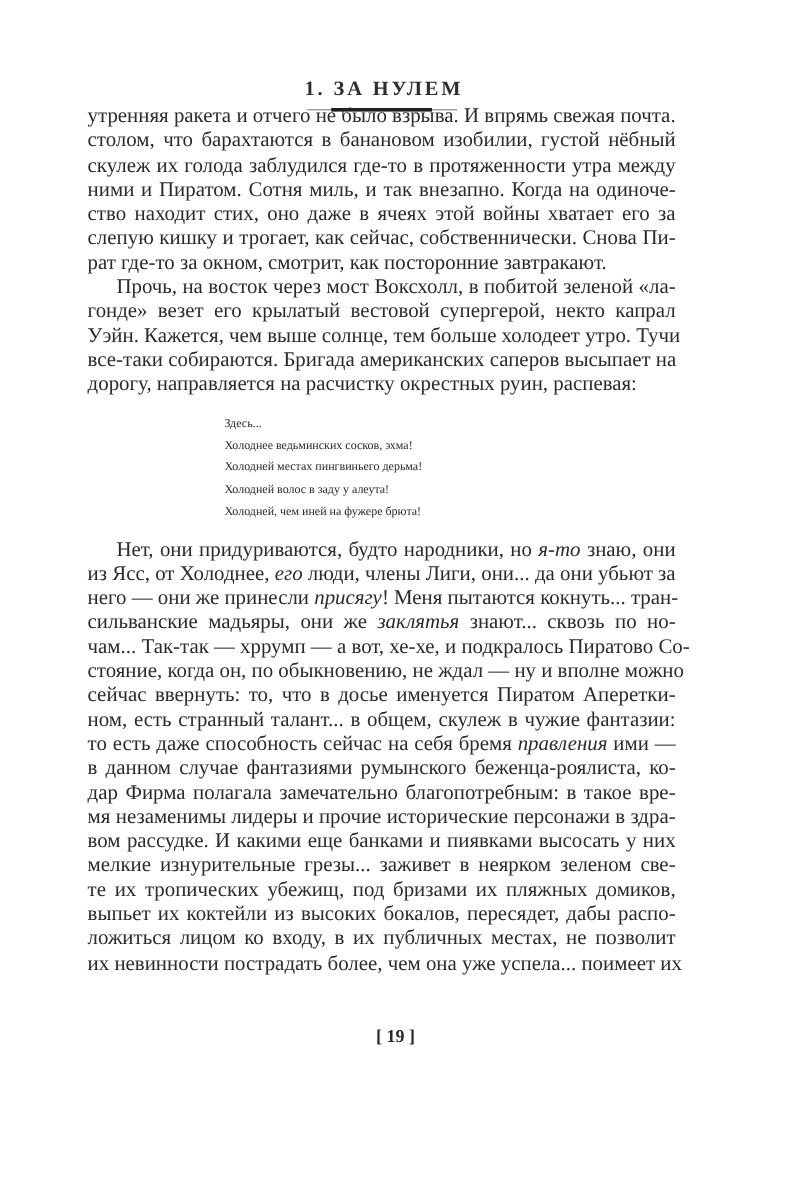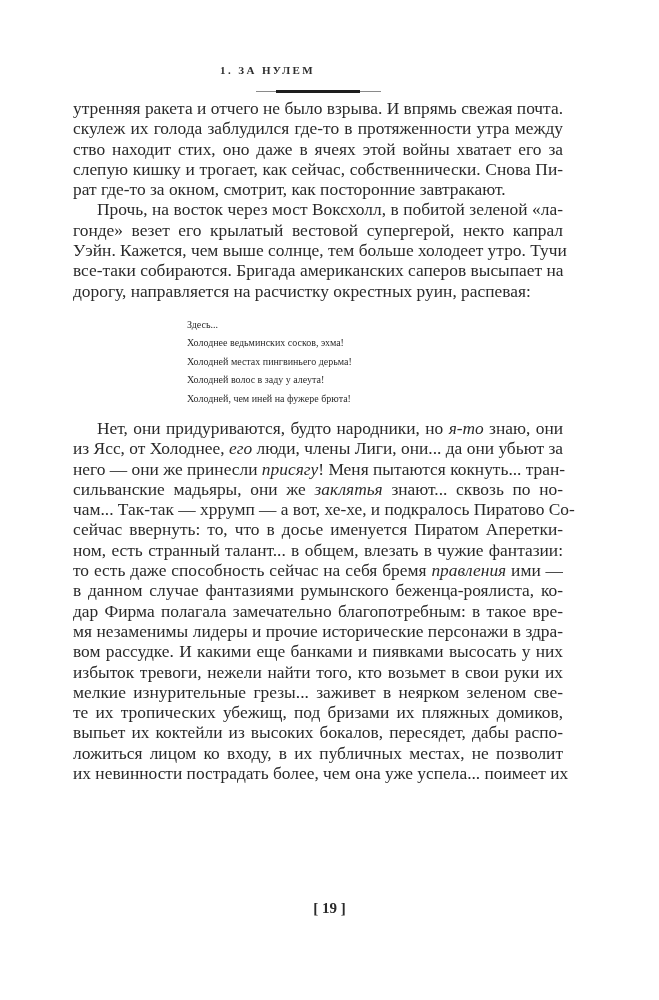--- a/index.html
+++ b/index.html
@@ -1,39 +1,41 @@
 <!DOCTYPE html>
 <html><head>
   <meta charset="utf-8">
   <style>
     html, body { margin: 0; padding: 0; background: #ffffff; }
     body { width: 659px; height: 1000px; position: relative; overflow: hidden; color: #2a2a2a; font-family: "Liberation Serif", "DejaVu Serif", serif; }
-    .running-head { position: absolute; top: 64px; left: 220px; width: 200px; font-size: 11px; font-weight: bold; letter-spacing: 2.4px; color: #2e2e2e; }
+    .running-head { position: absolute; top: 64px; left: 220px; width: 200px; text-align: center; font-size: 17px; font-weight: bold; letter-spacing: 2.4px; color: #2e2e2e; }
     .head-rule { position: absolute; top: 91px; left: 256px; width: 125px; height: 1px; background: #8a8a8a; }
     .head-rule-thick { position: absolute; top: 90px; left: 276px; width: 84px; height: 3px; background: #1e1e1e; }
-    .body-text { position: absolute; top: 98px; left: 73px; width: 490px; font-size: 17.4px; line-height: 20.3px; text-align: justify; hyphens: manual; }
+    .body-text { position: absolute; top: 86px; left: 73px; width: 490px; font-size: 17.4px; line-height: 20.3px; text-align: justify; hyphens: manual; }
     .body-text p { margin: 0; }
     .line { display: block; text-align: justify; text-align-last: justify; white-space: nowrap; }
     .line.last { text-align-last: left; }
     .verse { margin: 15px 0 10px 114px; font-size: 10px; line-height: 18.4px; }
     .verse .vline { display: block; }
-    .folio { position: absolute; top: 900px; left: 0; width: 659px; text-align: center; font-size: 15px; font-weight: bold; color: #2a2a2a; }
+    .folio { position: absolute; top: 856px; left: 0; width: 659px; text-align: center; font-size: 15px; font-weight: bold; color: #2a2a2a; }
     em { font-style: italic; }
   </style>
 </head>
 <body>
 
 <div class="running-head">1. ЗА НУЛЕМ</div>
 <div class="head-rule"></div>
 <div class="head-rule-thick"></div>
 
 <div class="body-text">
   <p>
     <span class="line">утренняя ракета и отчего не было взрыва. И впрямь свежая почта.</span>
+    <span class="line">столом, что барахтаются в банановом изобилии, густой нёбный</span>
     <span class="line">скулеж их голода заблудился где-то в протяженности утра между</span>
+    <span class="line">ними и Пиратом. Сотня миль, и так внезапно. Когда на одиноче-</span>
     <span class="line">ство находит стих, оно даже в ячеях этой войны хватает его за</span>
     <span class="line">слепую кишку и трогает, как сейчас, собственнически. Снова Пи-</span>
     <span class="line last">рат где-то за окном, смотрит, как посторонние завтракают.</span>
   </p>
   <p>
     <span class="line" style="padding-left:24px">Прочь, на восток через мост Воксхолл, в побитой зеленой «ла-</span>
     <span class="line">гонде» везет его крылатый вестовой супергерой, некто капрал</span>
     <span class="line">Уэйн. Кажется, чем выше солнце, тем больше холодеет утро. Тучи</span>
     <span class="line">все-таки собираются. Бригада американских саперов высыпает на</span>
     <span class="line last">дорогу, направляется на расчистку окрестных руин, распевая:</span>
@@ -46,28 +48,28 @@
     <span class="vline">Холодней волос в заду у алеута!</span>
     <span class="vline">Холодней, чем иней на фужере брюта!</span>
   </div>
 
   <p>
     <span class="line" style="padding-left:24px"><span>Нет, они придуриваются, будто народники, но </span><em>я-то</em><span> знаю, они</span></span>
     <span class="line"><span>из Ясс, от Холоднее, </span><em>его</em><span> люди, члены Лиги, они... да они убьют за</span></span>
     <span class="line"><span>него — они же принесли </span><em>присягу</em><span>! Меня пытаются кокнуть... тран-</span></span>
     <span class="line"><span>сильванские мадьяры, они же </span><em>заклятья</em><span> знают... сквозь по но-</span></span>
     <span class="line">чам... Так-так — хррумп — а вот, хе-хе, и подкралось Пиратово Со-</span>
+    <span class="line">стояние, когда он, по обыкновению, не ждал — ну и вполне можно</span>
     <span class="line">сейчас ввернуть: то, что в досье именуется Пиратом Аперетки-</span>
-    <span class="line">ном, есть странный талант... в общем, влезать в чужие фантазии:</span>
+    <span class="line">ном, есть странный талант... в общем, скулеж в чужие фантазии:</span>
     <span class="line"><span>то есть даже способность сейчас на себя бремя </span><em>правления</em><span> ими —</span></span>
     <span class="line">в данном случае фантазиями румынского беженца-роялиста, ко-</span>
     <span class="line">дар Фирма полагала замечательно благопотребным: в такое вре-</span>
     <span class="line">мя незаменимы лидеры и прочие исторические персонажи в здра-</span>
     <span class="line">вом рассудке. И какими еще банками и пиявками высосать у них</span>
-    <span class="line">избыток тревоги, нежели найти того, кто возьмет в свои руки их</span>
     <span class="line">мелкие изнурительные грезы... заживет в неярком зеленом све-</span>
     <span class="line">те их тропических убежищ, под бризами их пляжных домиков,</span>
     <span class="line">выпьет их коктейли из высоких бокалов, пересядет, дабы распо-</span>
     <span class="line">ложиться лицом ко входу, в их публичных местах, не позволит</span>
     <span class="line">их невинности пострадать более, чем она уже успела... поимеет их</span>
   </p>
 </div>
 
 <div class="folio">[ 19 ]</div>
 

